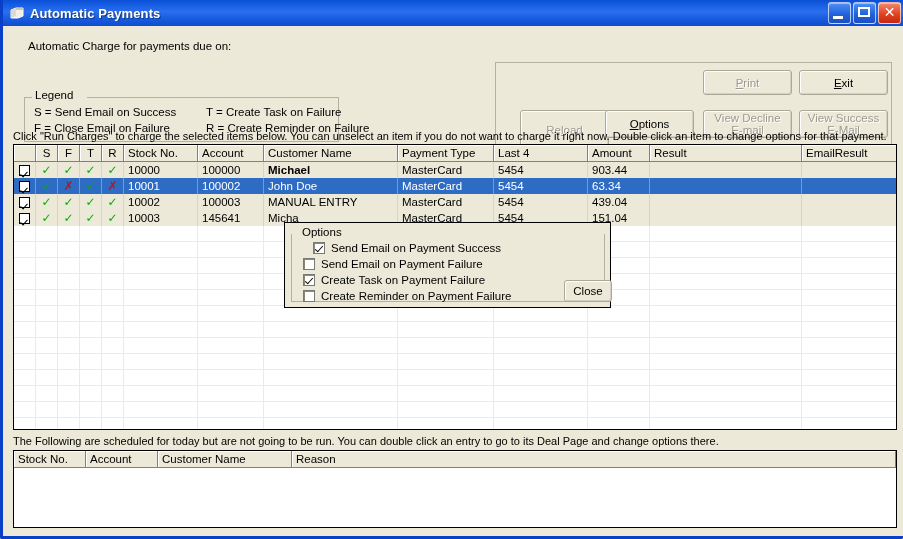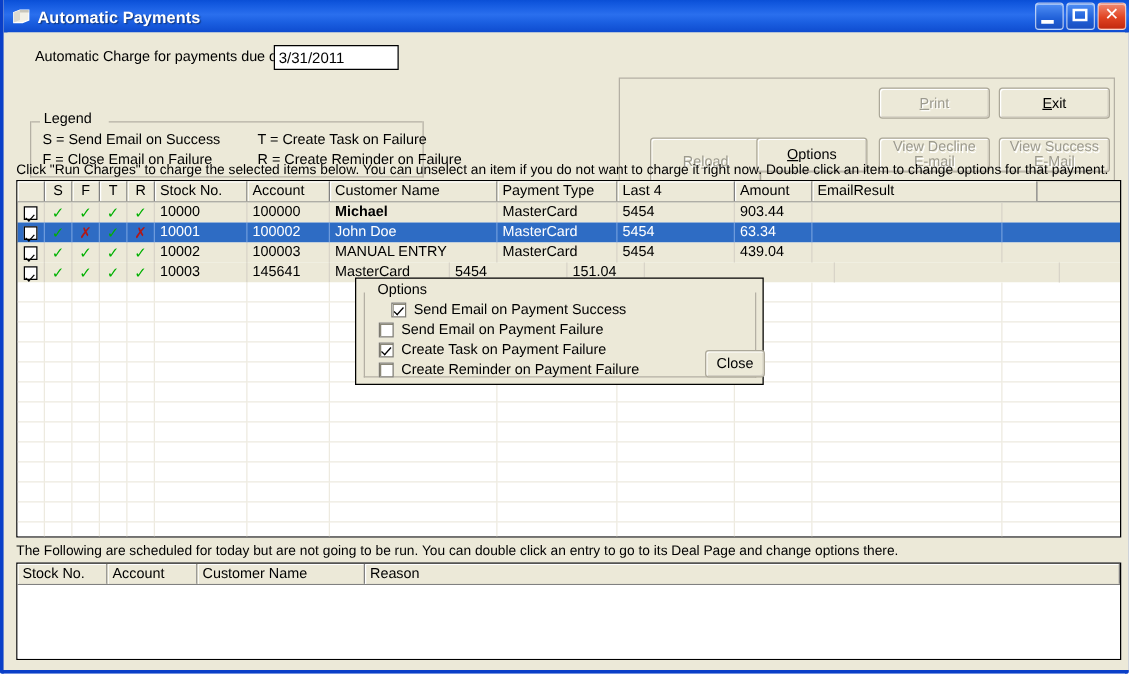--- a/index.html
+++ b/index.html
@@ -188,21 +188,20 @@
         </div>
       <div class="tb-btn close">
           <span class="g">✕</span>
         </div>
     </div>
   </div>
 
   <div id="client">
 
     <div class="lbl" style="left:22px;top:14px;">Automatic Charge for payments due on:</div>
-    <input id="dateField" type="text" style="left: 213px; top: 10px; width: 100px; height: 20px;" value="3/31/2011">
 
     <div class="groupbox" style="left:18px;top:71px;width:315px;height:45px;">
       <div class="gb-top">
           <span class="seg-l"></span>
           <span class="seg-r" style="left:62px;right:0;"></span>
         </div>
       <div class="gb-title">Legend</div>
       <div class="lbl" style="left:9px;top:9px;">S = Send Email on Success</div>
       <div class="lbl" style="left:181px;top:9px;">T = Create Task on Failure</div>
       <div class="lbl" style="left:9px;top:25px;">F = Close Email on Failure</div>
@@ -239,20 +238,21 @@
           <div class="gh center" style="justify-content: center; width: 22px; flex: 0 0 22px;">S</div>
           <div class="gh center" style="justify-content: center; width: 22px; flex: 0 0 22px;">F</div>
           <div class="gh center" style="justify-content: center; width: 22px; flex: 0 0 22px;">T</div>
           <div class="gh center" style="justify-content: center; width: 22px; flex: 0 0 22px;">R</div>
           <div class="gh" style="width: 74px; flex: 0 0 74px;">Stock No.</div>
           <div class="gh" style="width: 66px; flex: 0 0 66px;">Account</div>
           <div class="gh" style="width: 134px; flex: 0 0 134px;">Customer Name</div>
           <div class="gh" style="width: 96px; flex: 0 0 96px;">Payment Type</div>
           <div class="gh" style="width: 94px; flex: 0 0 94px;">Last 4</div>
           <div class="gh" style="width: 62px; flex: 0 0 62px;">Amount</div>
+          <div class="gh" style="width: 152px; flex: 0 0 152px;">Result</div>
           <div class="gh" style="width: 180px; flex: 0 0 180px;">EmailResult</div>
         </div>
       <div id="mainBody">
           <div class="grow">
             <div class="gc center" style="width: 22px; flex: 0 0 22px;">
               <span class="cbx checked"></span>
             </div>
             <div class="gc center" style="width: 22px; flex: 0 0 22px;">
               <span class="mark ok">✓</span>
             </div>
@@ -335,20 +335,21 @@
               <span class="mark ok">✓</span>
             </div>
             <div class="gc center" style="width: 22px; flex: 0 0 22px;">
               <span class="mark ok">✓</span>
             </div>
             <div class="gc center" style="width: 22px; flex: 0 0 22px;">
               <span class="mark ok">✓</span>
             </div>
             <div class="gc" style="width: 74px; flex: 0 0 74px; text-align: right;">10003</div>
             <div class="gc" style="width: 66px; flex: 0 0 66px;">145641</div>
+            <div class="gc" style="width: 134px; flex: 0 0 134px;">Micha</div>
             <div class="gc" style="width: 96px; flex: 0 0 96px;">MasterCard</div>
             <div class="gc" style="width: 94px; flex: 0 0 94px;">5454</div>
             <div class="gc" style="width: 62px; flex: 0 0 62px;">151.04</div>
             <div class="gc" style="width: 152px; flex: 0 0 152px;"></div>
             <div class="gc" style="width: 180px; flex: 0 0 180px;"></div>
           </div>
           <div class="emptyrow">
             <div class="ec" style="width: 22px; flex: 0 0 22px;"></div>
             <div class="ec" style="width: 22px; flex: 0 0 22px;"></div>
             <div class="ec" style="width: 22px; flex: 0 0 22px;"></div>

